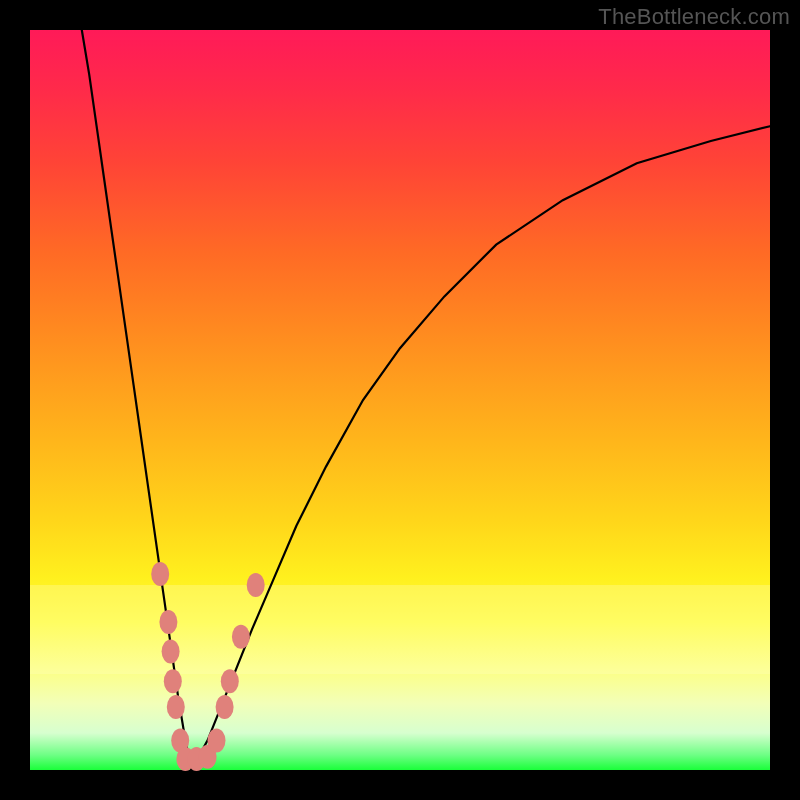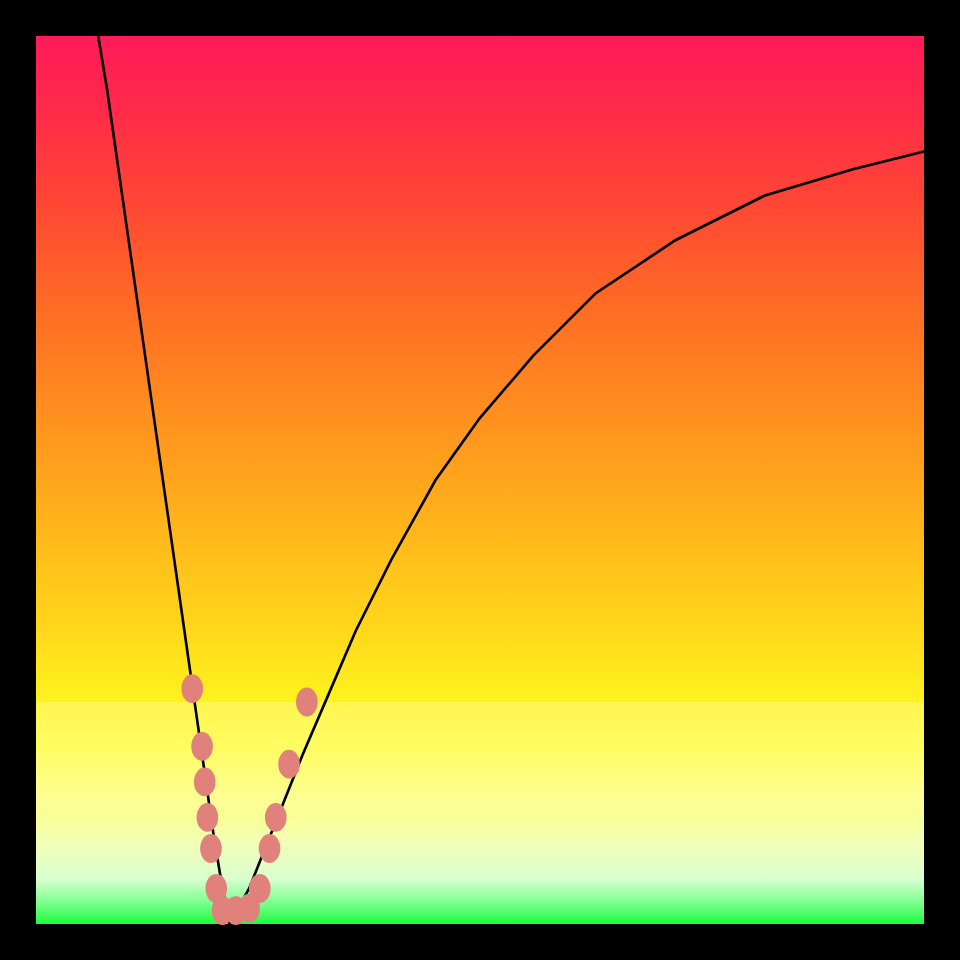--- a/index.html
+++ b/index.html
@@ -72,20 +72,21 @@
   }
   .dot {
     fill: #e0817b;
     stroke: none;
   }
 </style>
 </head>
 <body>
 
 <div class="frame">
+  <div class="watermark">TheBottleneck.com</div>
 
   <div class="plot">
 
     <div class="yellow-band" style="top: 555px; height: 89px;"></div>
 
     <svg viewBox="0 0 740 740">
       <g>
         <path id="curve-left" class="curve" d="M51.8 0.0 L59.2 44.4 L66.6 96.2 L74.0 148.0 L81.4 199.8 L88.8 251.6 L96.2 303.4 L103.6 355.2 L111.0 407.0 L118.4 458.8 L125.8 510.6 L133.2 562.4 L140.6 614.2 L148.0 666.0 L155.4 710.4 L161.3 740.0"></path>
         <path id="curve-right" class="curve" d="M161.3 740.0 L177.6 710.4 L192.4 673.4 L207.2 636.4 L222.0 599.4 L244.2 547.6 L266.4 495.8 L296.0 436.6 L333.0 370.0 L370.0 318.2 L414.4 266.4 L466.2 214.6 L532.8 170.2 L606.8 133.2 L680.8 111.0 L740.0 96.2"></path>
       </g>

